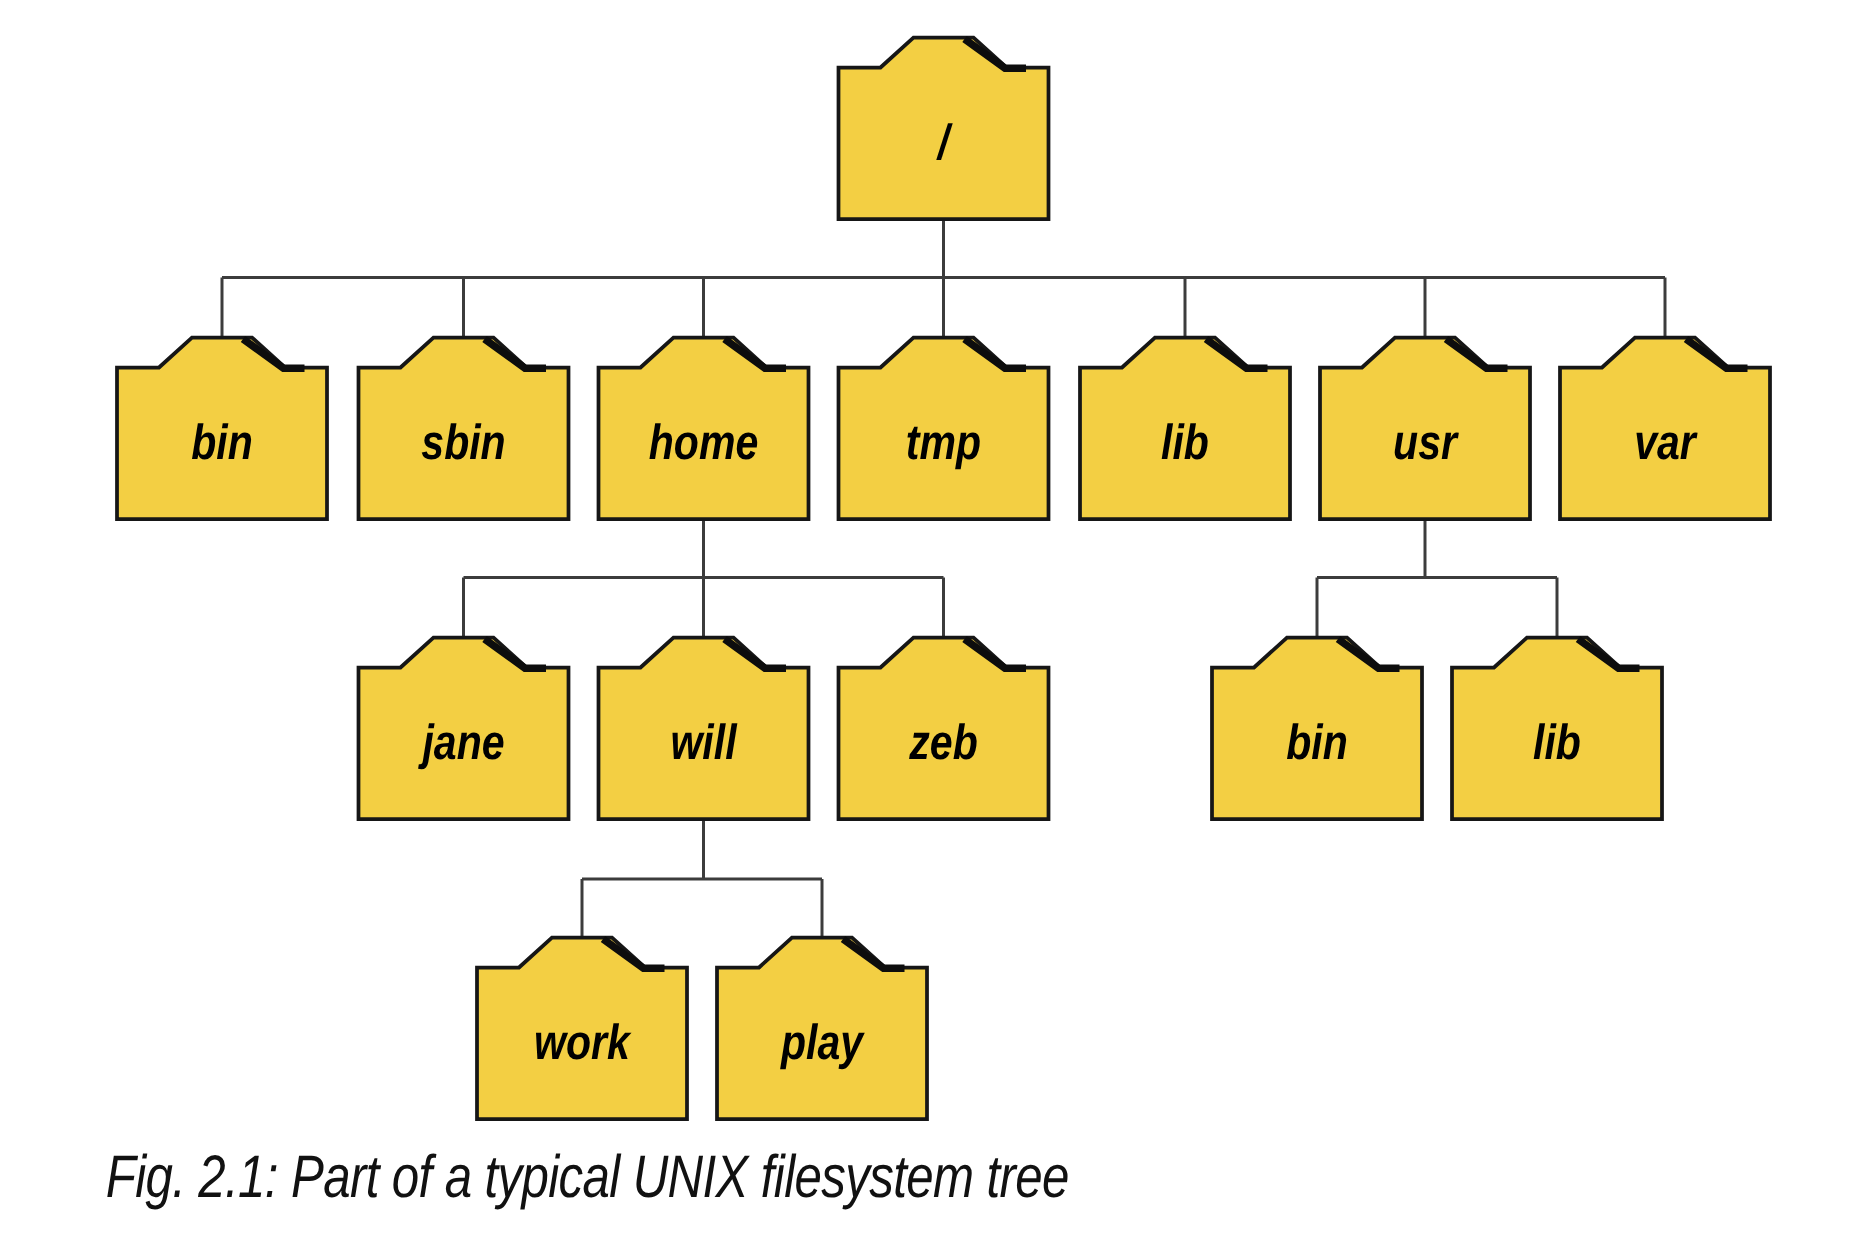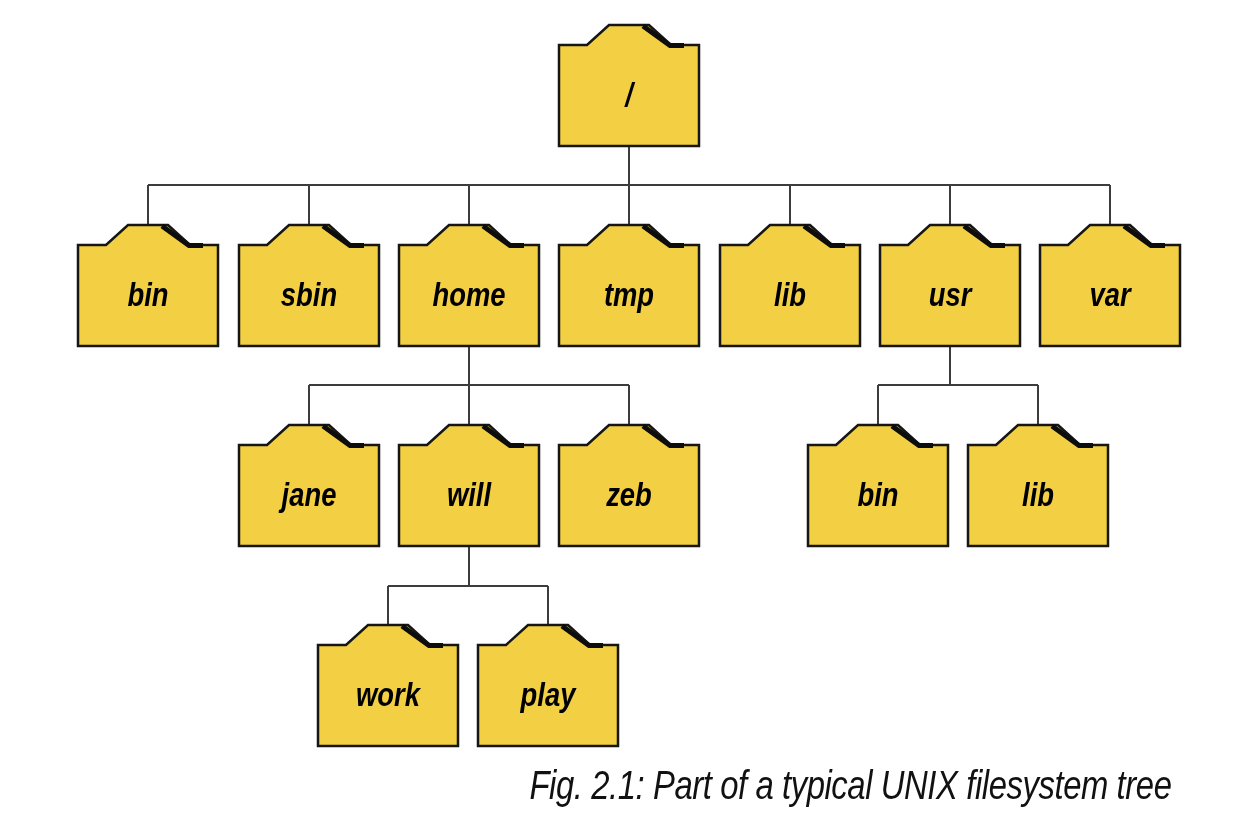--- a/index.html
+++ b/index.html
@@ -24,21 +24,21 @@
     font-family: "Liberation Sans", sans-serif;
     font-style: italic;
     font-weight: bold;
     font-size: 33px;
   }
   .figure-caption {
     position: absolute;
     left: 0;
     right: 0;
     top: 763px;
-    text-align: right;
+    text-align: left;
     white-space: nowrap;
   }
   .figure-caption .caption-text {
     display: inline-block;
     transform: scaleX(0.82);
     transform-origin: 50% 50%;
     font-style: italic;
     font-weight: 500;
     font-size: 40px;
     color: #111111;

